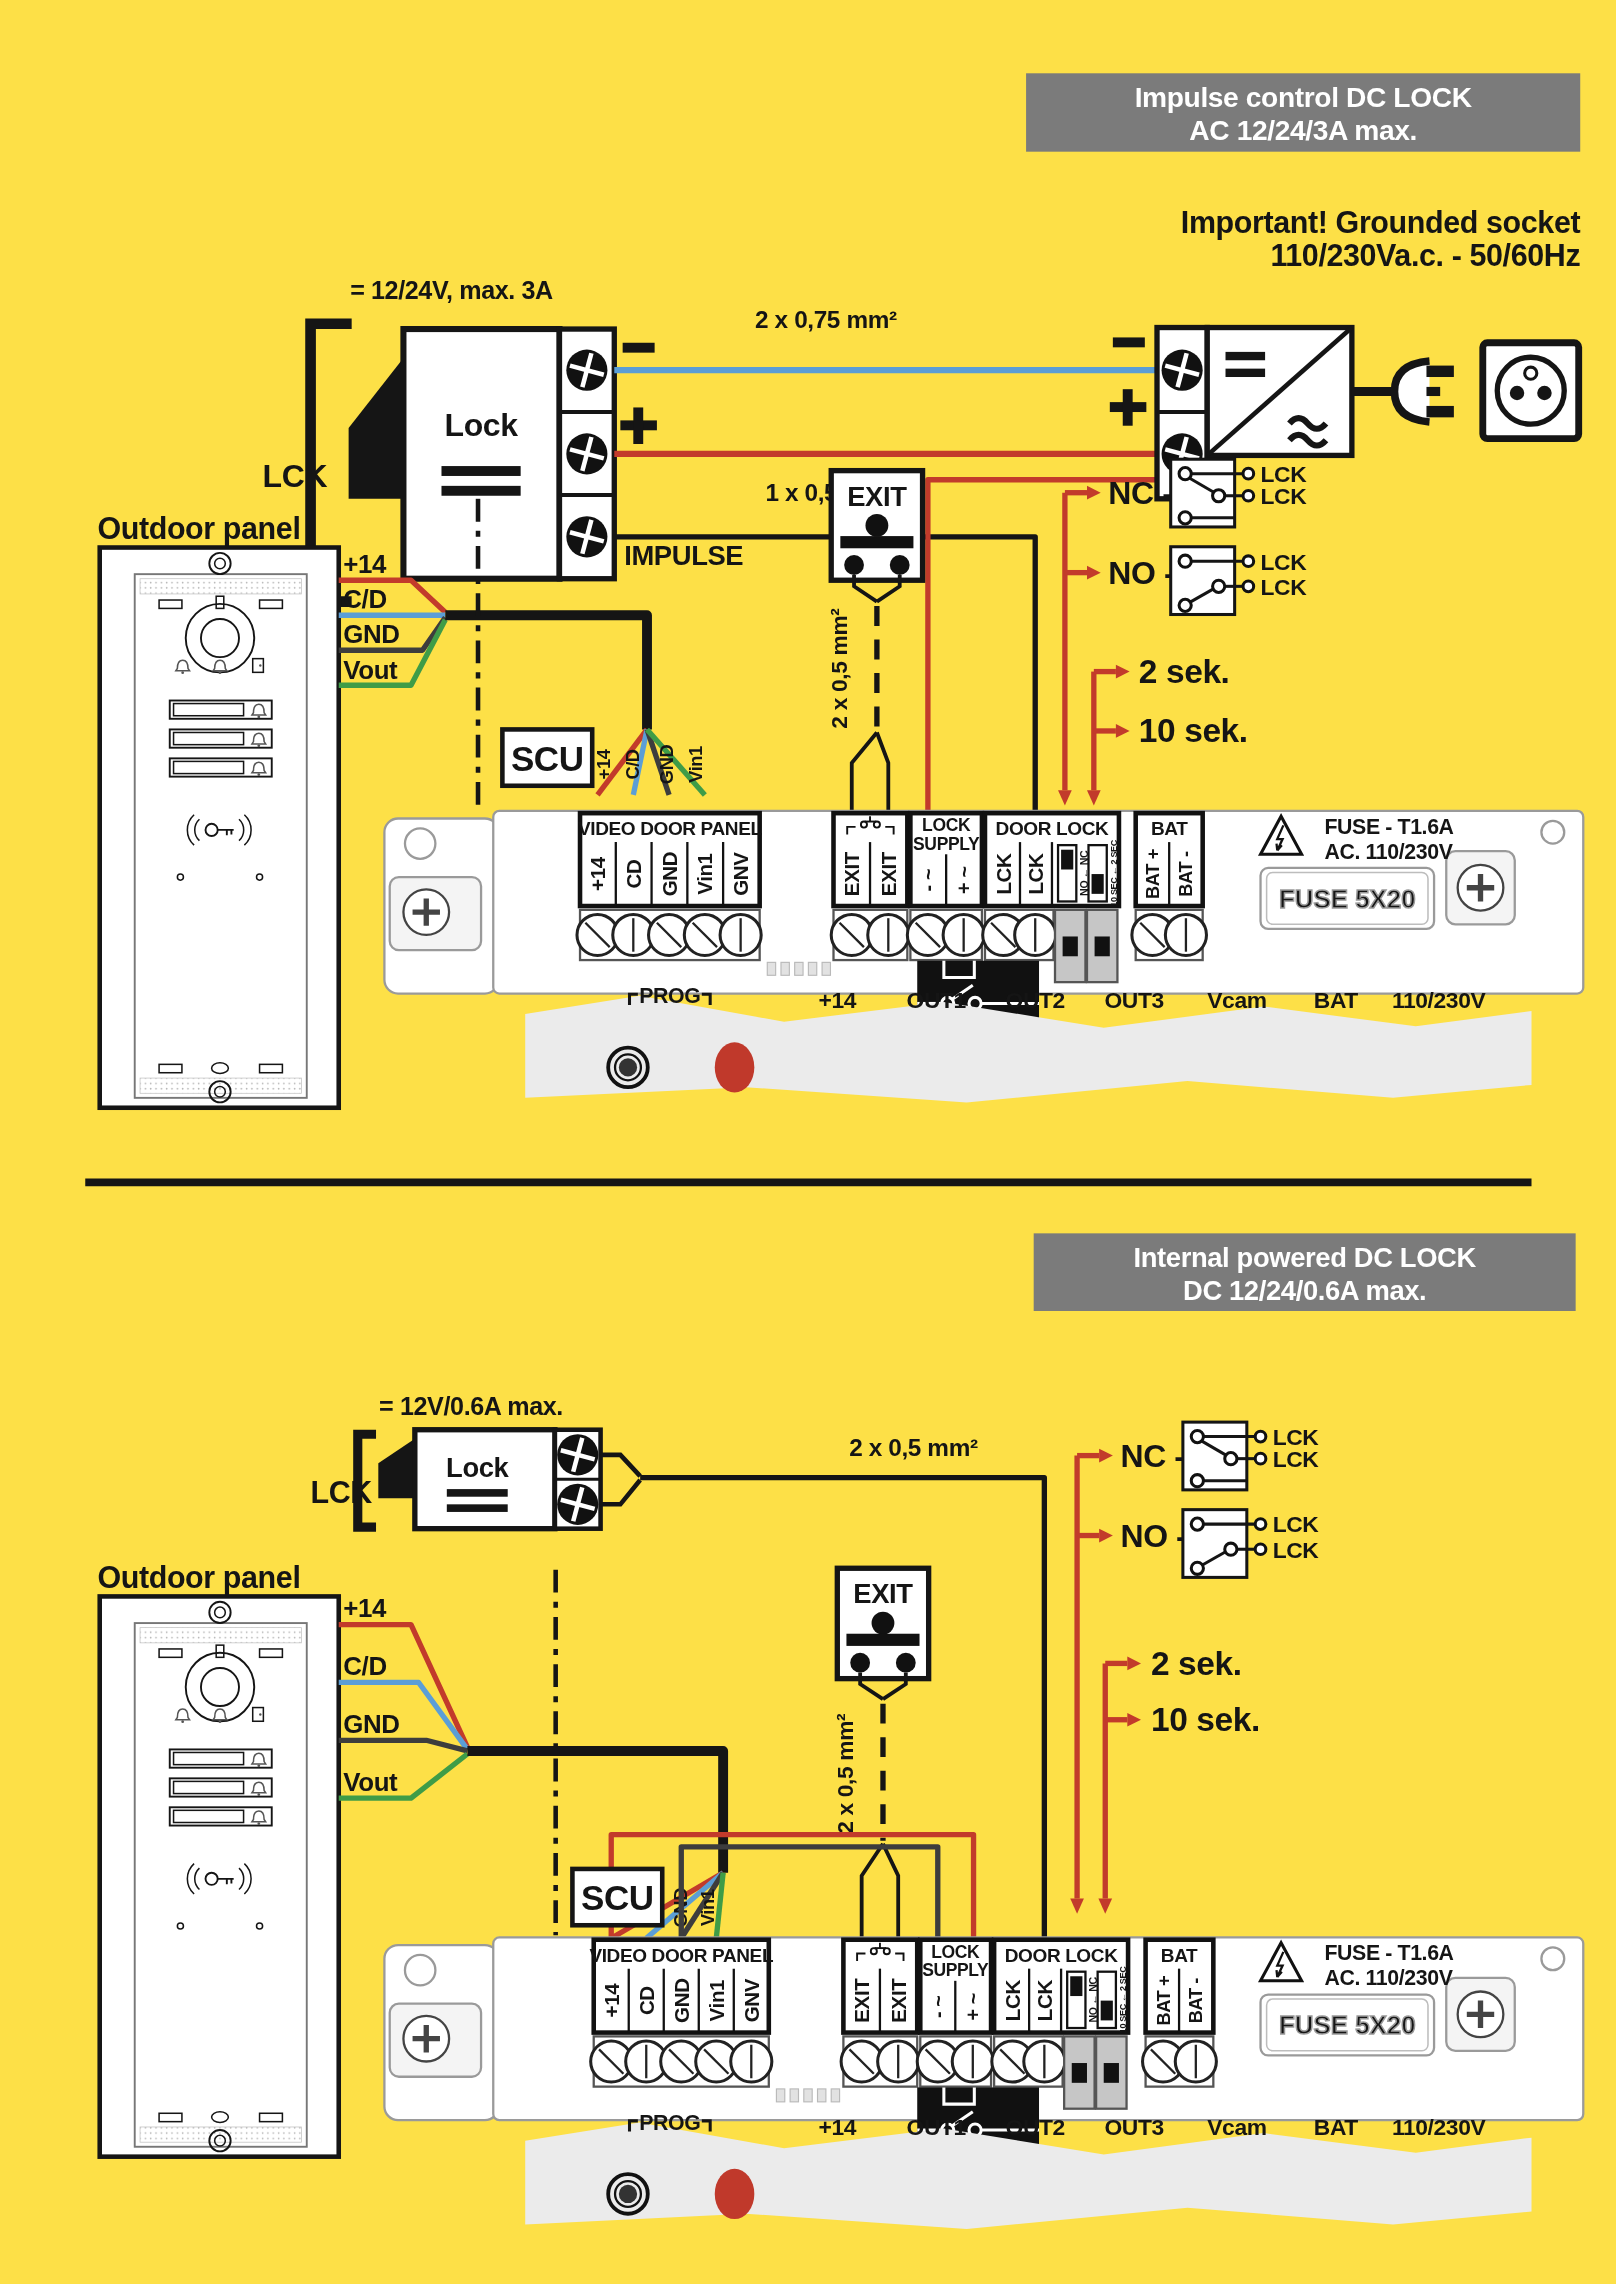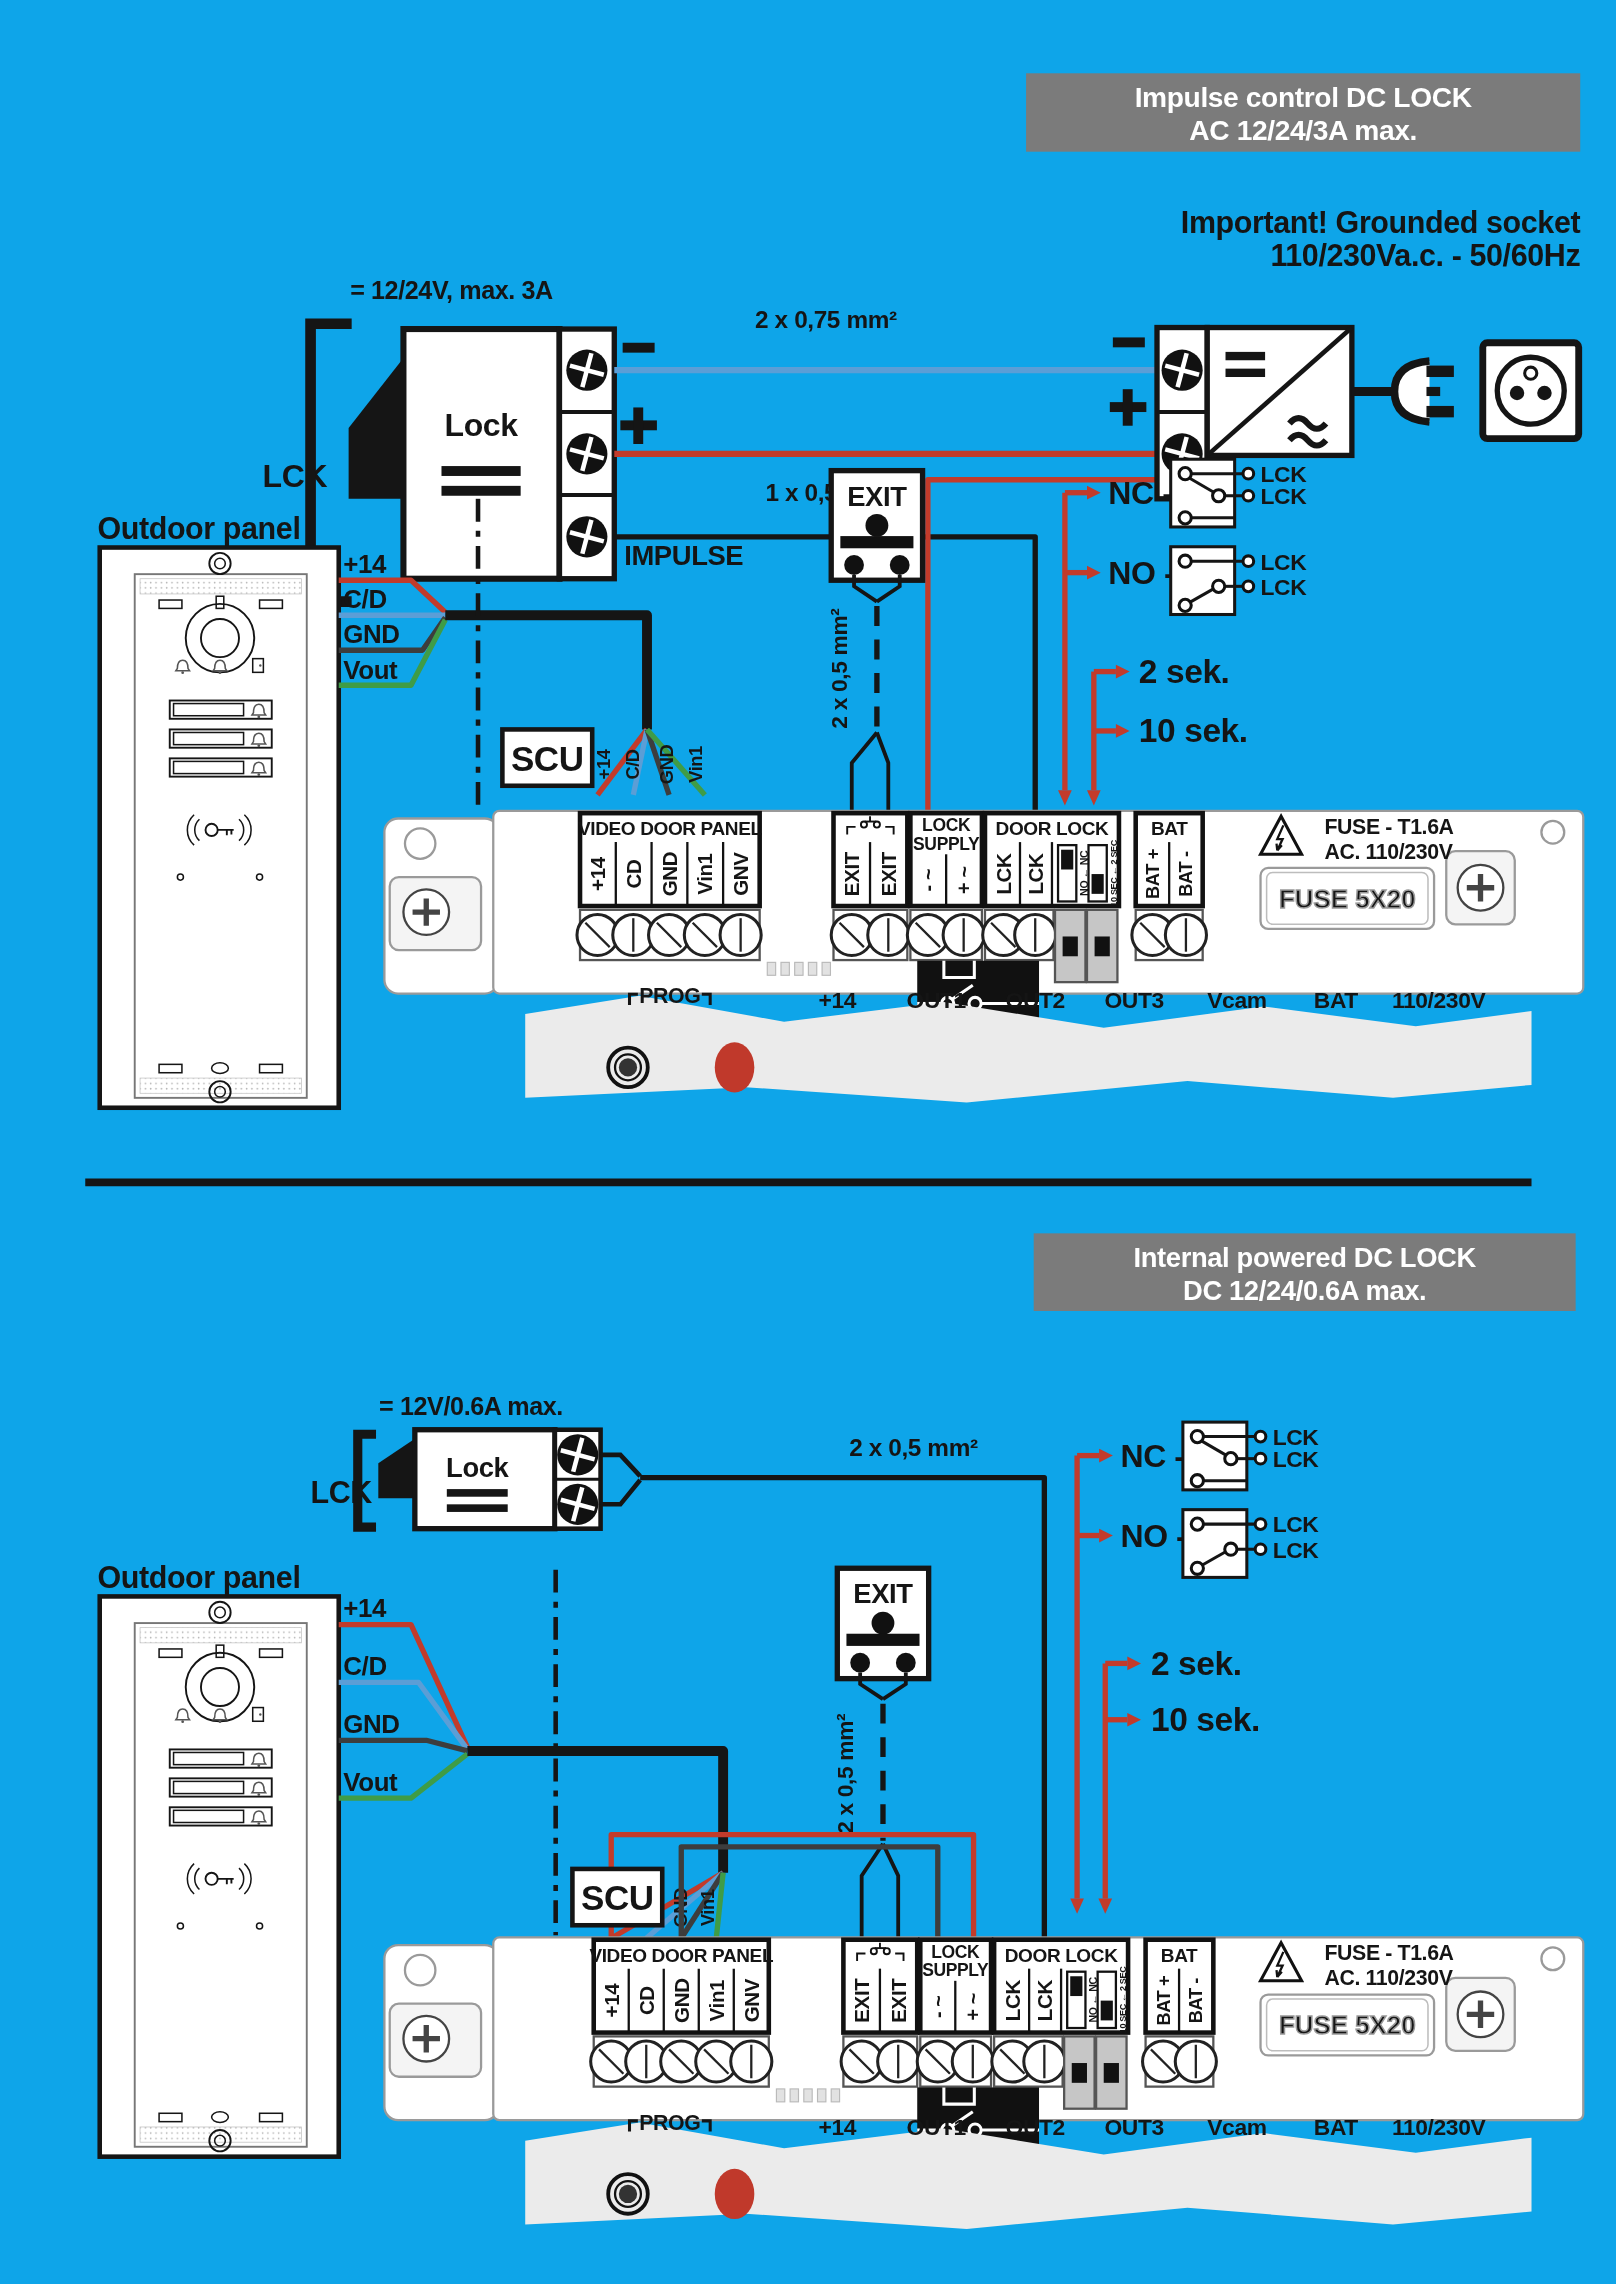--- a/index.html
+++ b/index.html
@@ -1,16 +1,16 @@
 <!DOCTYPE html>
 <html style="font-size:12px"><head>
 <meta charset="utf-8">
 <style>
   html,body{margin:0;padding:0;background:#fff}
-  #stage{position:relative;width:1616px;height:2284px;background:#0ea5e9;font-family:"Liberation Sans","DejaVu Sans",sans-serif}
+  #stage{position:relative;width:1616px;height:2284px;background:#fde047;font-family:"Liberation Sans","DejaVu Sans",sans-serif}
   svg{position:absolute;left:0;top:0}
   text{font-family:"Liberation Sans","DejaVu Sans",sans-serif;fill:#151515}
   .b{font-weight:bold;letter-spacing:-0.5px}
   .w{fill:#ffffff}
   .wire{fill:none;stroke-linejoin:round;stroke-linecap:butt}
   .art{stroke:#151515;fill:none}
 </style>
 </head>
 <body>
 

